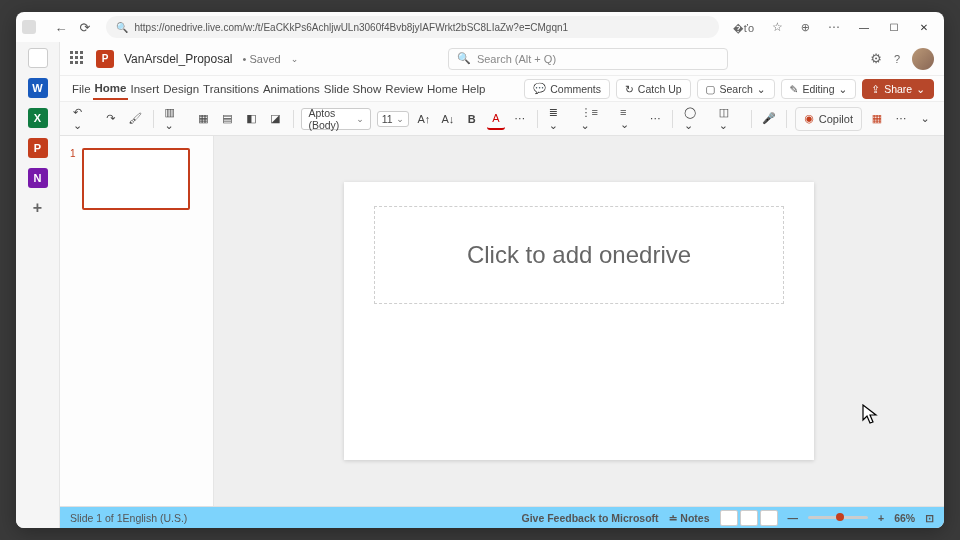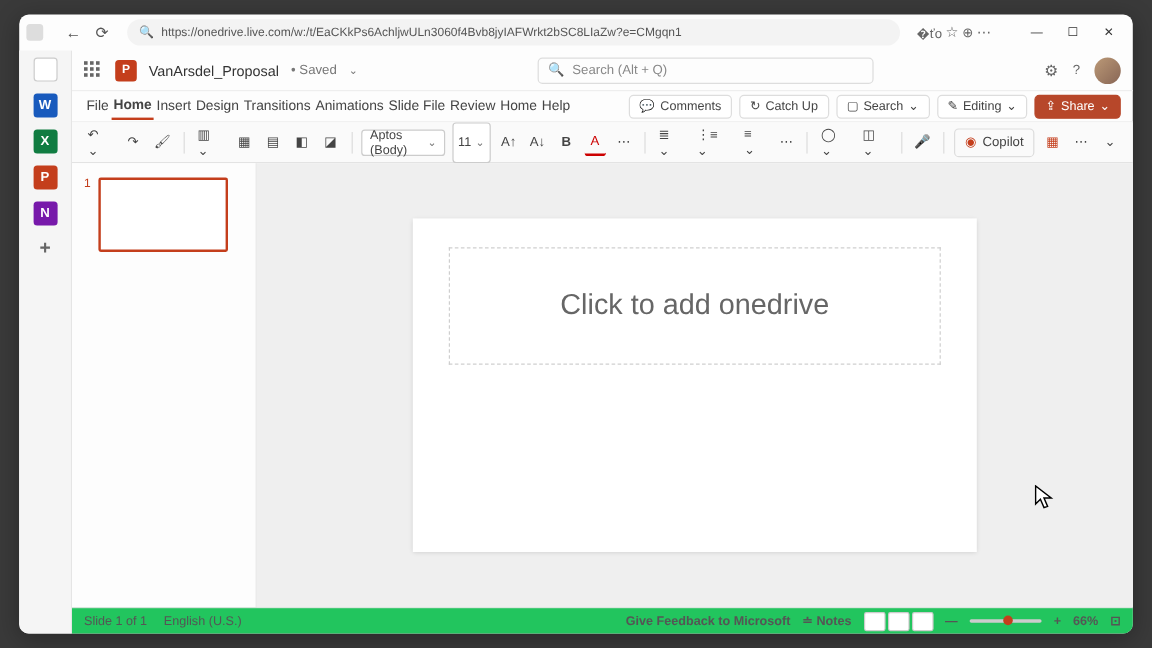--- a/index.html
+++ b/index.html
@@ -4,21 +4,21 @@
 <style>
 * { margin: 0; padding: 0; box-sizing: border-box; font-family: "Segoe UI", sans-serif; }
 body { background: #3a3a3a; width: 960px; height: 540px; overflow: hidden; position: relative; }
 .window { position: absolute; top: 12px; left: 16px; right: 16px; bottom: 12px; background: #fdfdfd; border-radius: 8px; display: flex; flex-direction: column; box-shadow: 0 4px 20px rgba(0,0,0,0.3); }
 .titlebar { height: 30px; display: flex; align-items: center; padding: 0 6px; gap: 4px; }
 .titlebar .tab-strip { display: flex; align-items: center; gap: 2px; }
 .browser-tab { width: 14px; height: 14px; border-radius: 3px; background: #ddd; }
 .titlebar .nav { display: flex; align-items: center; gap: 10px; margin-left: 14px; }
 .nav-icon { width: 14px; height: 14px; color: #555; display: flex; align-items: center; justify-content: center; font-size: 13px; }
 .address { flex: 1; height: 22px; background: #f3f3f3; border-radius: 12px; margin: 0 10px; display: flex; align-items: center; padding: 0 10px; font-size: 10px; color: #555; gap: 6px; }
-.addr-actions { display: flex; gap: 3px; align-items: center; margin-right: 20px; }
+.addr-actions { display: flex; gap: 18px; align-items: center; margin-right: 6px; }
 .win-controls { display: flex; gap: 2px; }
 .win-btn { width: 28px; height: 22px; display: flex; align-items: center; justify-content: center; font-size: 10px; color: #333; }
 .app-rail { position: absolute; left: 0; top: 30px; bottom: 0; width: 44px; background: #f5f5f5; border-right: 1px solid #e5e5e5; display: flex; flex-direction: column; align-items: center; padding-top: 6px; gap: 10px; border-bottom-left-radius: 8px; }
 .rail-icon { width: 20px; height: 20px; border-radius: 3px; font-size: 11px; display: flex; align-items: center; justify-content: center; color: #fff; font-weight: bold; }
 .content { margin-left: 44px; flex: 1; display: flex; flex-direction: column; min-height: 0; }
 .header-row { height: 34px; display: flex; align-items: center; padding: 0 10px; gap: 10px; border-bottom: 1px solid #eee; }
 .waffle { width: 16px; height: 16px; display: grid; grid-template-columns: repeat(3,3px); grid-template-rows: repeat(3,3px); gap: 2px; }
 .waffle span { background: #666; }
 .pp-icon { width: 18px; height: 18px; background: #c43e1c; border-radius: 3px; color: #fff; font-size: 10px; font-weight: bold; display: flex; align-items: center; justify-content: center; }
 .doc-name { font-size: 12px; color: #333; }
@@ -30,35 +30,35 @@
 .ribbon-tabs { height: 26px; display: flex; align-items: center; padding: 0 10px; font-size: 11.5px; color: #444; border-bottom: 1px solid #eee; }
 .ribbon-tabs .tab { padding: 4px 2px; cursor: pointer; }
 .ribbon-tabs .tab.active { font-weight: 600; border-bottom: 2px solid #c43e1c; }
 .ribbon-right { margin-left: auto; display: flex; gap: 6px; align-items: center; }
 .pill { height: 20px; border: 1px solid #ddd; border-radius: 4px; padding: 0 8px; display: flex; align-items: center; gap: 4px; font-size: 10.5px; color: #444; background: #fff; }
 .pill.share { background: #b7472a; color: #fff; border-color: #b7472a; }
 .toolbar { height: 34px; display: flex; align-items: center; padding: 0 10px; gap: 6px; border-bottom: 1px solid #e3e3e3; font-size: 11px; color: #444; background: #fafafa; }
 .tb-btn { min-width: 18px; height: 22px; display: flex; align-items: center; justify-content: center; padding: 0 3px; border-radius: 3px; }
 .tb-sep { width: 1px; height: 18px; background: #ddd; margin: 0 2px; }
 .font-sel { width: 74px; height: 22px; border: 1px solid #ccc; border-radius: 3px; display: flex; align-items: center; padding: 0 6px; justify-content: space-between; font-size: 10.5px; background: #fff; }
-.size-sel { width: 34px; height: 34px; border: 1px solid #ccc; border-radius: 3px; display: flex; align-items: center; justify-content: space-between; padding: 0 4px; font-size: 10.5px; background: #fff; }
+.size-sel { width: 34px; height: 16px; border: 1px solid #ccc; border-radius: 3px; display: flex; align-items: center; justify-content: space-between; padding: 0 4px; font-size: 10.5px; background: #fff; }
 .tb-right { margin-left: auto; display: flex; gap: 6px; align-items: center; }
 .copilot { height: 24px; border: 1px solid #ddd; border-radius: 4px; padding: 0 8px; display: flex; align-items: center; gap: 5px; font-size: 11px; color: #444; }
 .editor { flex: 1; display: flex; background: #f5f5f5; min-height: 0; }
 .thumb-pane { width: 154px; background: #fdfdfd; border-right: 1px solid #e5e5e5; padding: 12px 10px; }
 .thumb-wrap { display: flex; gap: 6px; }
 .thumb-num { font-size: 10px; color: #c43e1c; }
 .thumb { width: 108px; height: 62px; background: #fff; border: 2px solid #c43e1c; border-radius: 2px; }
 .canvas-area { flex: 1; background: #efefef; display: flex; align-items: center; justify-content: center; position: relative; }
 .slide { width: 470px; height: 278px; background: #fff; box-shadow: 0 1px 4px rgba(0,0,0,.15); padding: 24px 30px; display: flex; flex-direction: column; gap: 10px; }
 .ph { border: 1px dashed #cfcfcf; display: flex; align-items: center; justify-content: center; color: #555; }
 .ph.title { height: 108px; font-size: 34px; font-weight: 400; letter-spacing: -0.5px; }
 .ph.sub { height: 98px; font-size: 24px; font-weight: 400; color: #666; }
 .cursor { position: absolute; right: 64px; bottom: 80px; font-size: 18px; color: #000; }
-.status { height: 22px; border-top: 1px solid #e0e0e0; background: #22c55e; display: flex; align-items: center; padding: 0 10px; font-size: 10.5px; color: #555; gap: 14px; border-bottom-right-radius: 8px; }
+.status { height: 22px; border-top: 1px solid #e0e0e0; background: #7dd3fc; display: flex; align-items: center; padding: 0 10px; font-size: 10.5px; color: #555; border-bottom-right-radius: 8px; }
 .status .right { margin-left: auto; display: flex; align-items: center; gap: 10px; font-weight: bold; }
 .view-btns { display: flex; gap: 2px; }
 .vbtn { width: 18px; height: 16px; border: 1px solid #ccc; border-radius: 2px; background: #fff; }
 .zoom-slider { width: 60px; height: 3px; background: #ccc; position: relative; border-radius: 2px; }
 .zoom-slider .knob { position: absolute; left: 28px; top: -3px; width: 8px; height: 8px; background: #c43e1c; border-radius: 50%; }
 svg { display: block; }
 </style>
 </head>
 <body>
 
@@ -127,21 +127,21 @@
       </div>
     </div>
 
     <div class="ribbon-tabs">
       <div class="tab">File</div>
       <div class="tab active">Home</div>
       <div class="tab">Insert</div>
       <div class="tab">Design</div>
       <div class="tab">Transitions</div>
       <div class="tab">Animations</div>
-      <div class="tab">Slide File</div>
+      <div class="tab">Slide Show</div>
       <div class="tab">Review</div>
       <div class="tab">Home</div>
       <div class="tab">Help</div>
       <div class="ribbon-right">
         <div class="pill">💬 <span>Comments</span></div>
         <div class="pill">↻ <span>Catch Up</span></div>
         <div class="pill">▢ <span>Search</span> ⌄</div>
         <div class="pill">✎ <span>Editing</span> ⌄</div>
         <div class="pill share">⇪ <span>Share</span> ⌄</div>
       </div>

